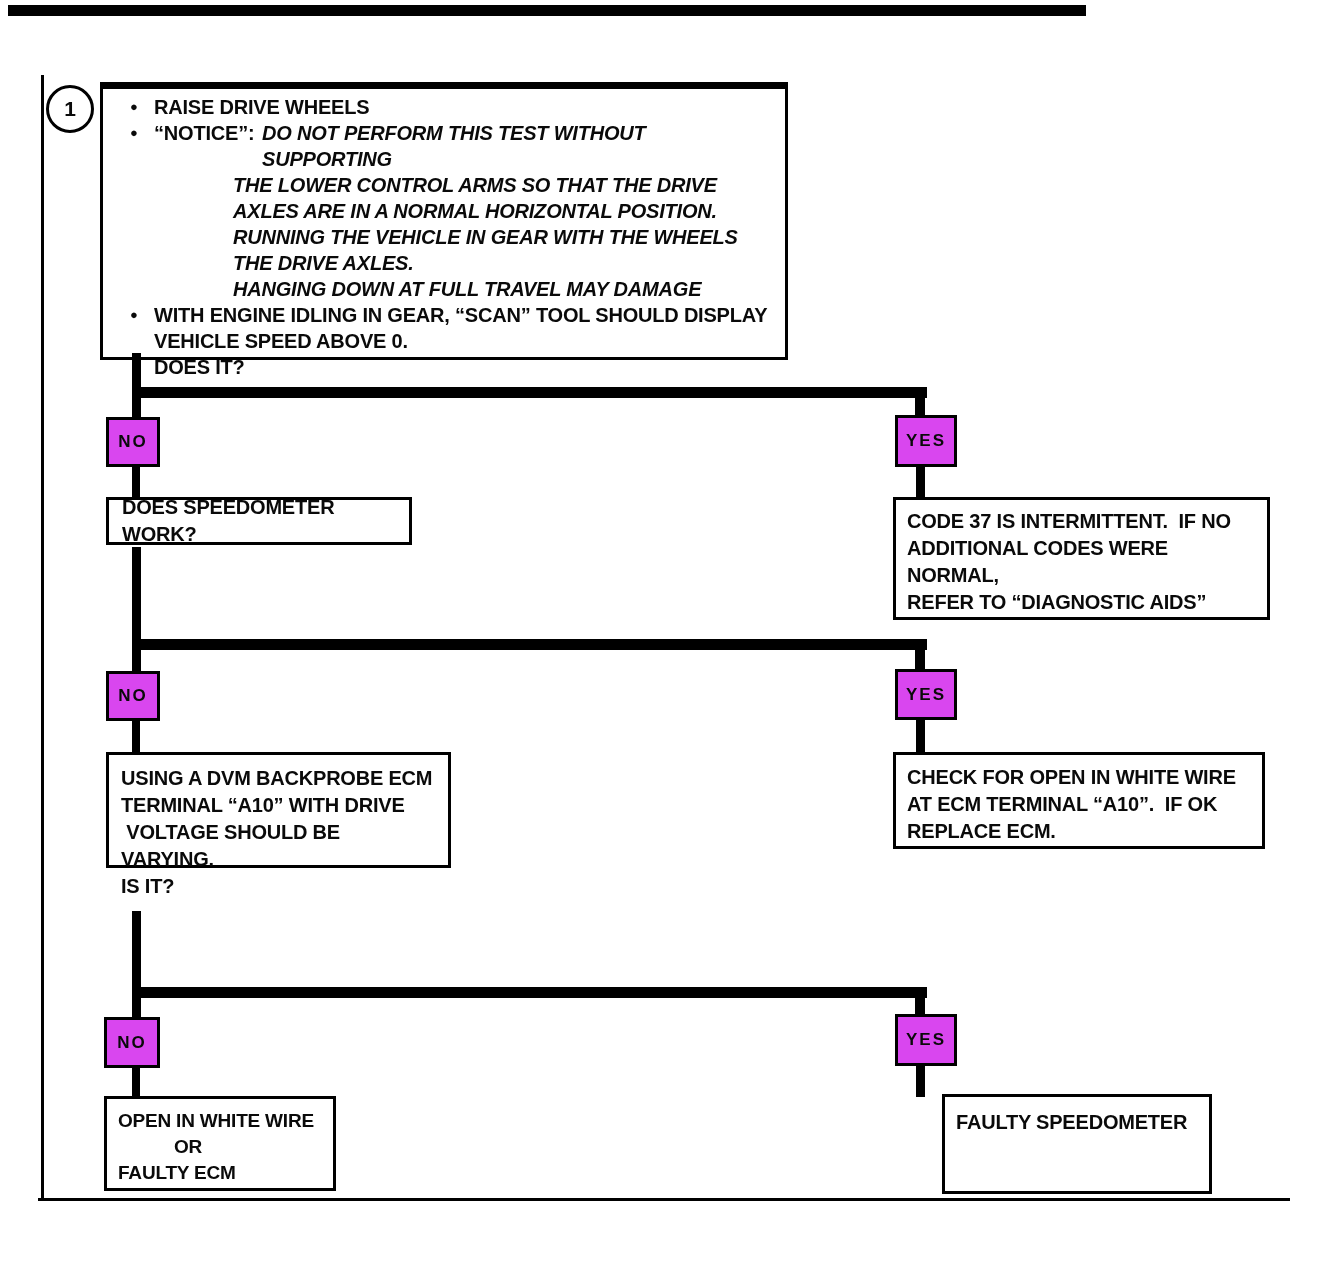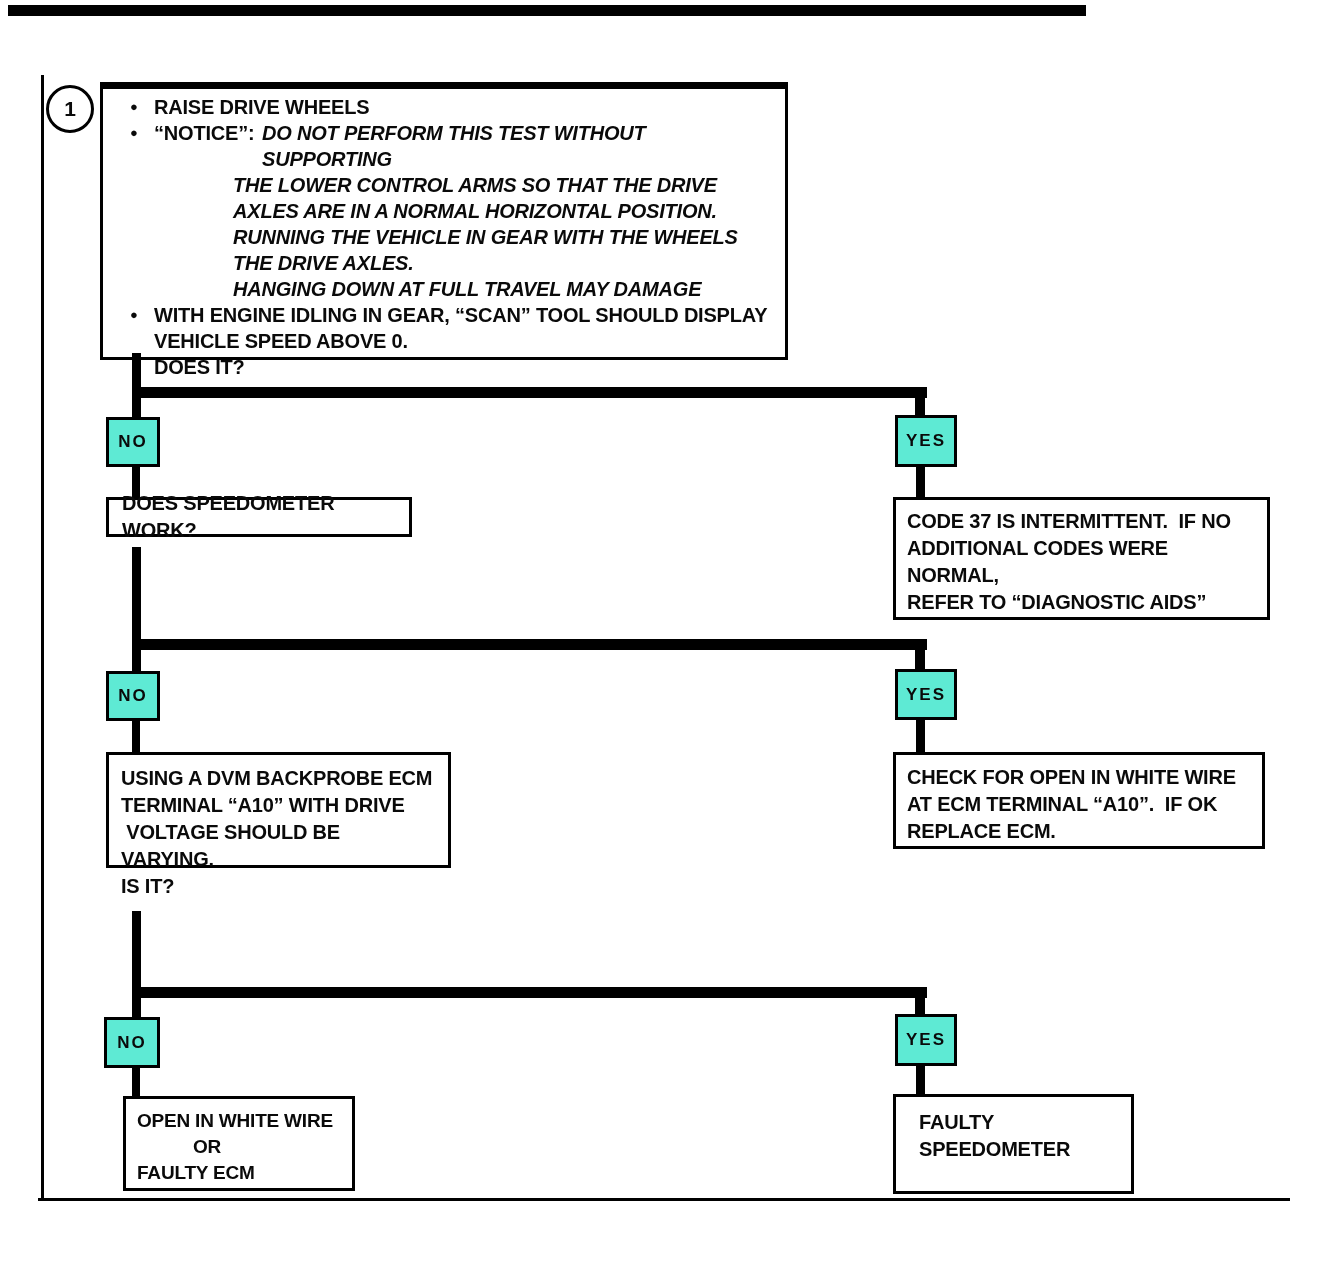--- a/index.html
+++ b/index.html
@@ -20,21 +20,21 @@
     position:absolute;left:100px;top:82px;width:654px;height:263px;
     border:3px solid #000;border-top-width:7px;background:#fff;
     padding:5px 14px 0 14px;font-size:20px;line-height:26px;
   }
   .brow{display:flex;align-items:flex-start;white-space:pre-wrap;}
   .dot{width:37px;flex:0 0 37px;font-size:13px;line-height:26px;padding-left:13px;box-sizing:border-box;}
   .nlabel{width:108px;flex:0 0 108px;white-space:pre;}
   .nindent{margin-left:116px;}
   .italic{font-style:italic;}
   .connbox{
-    position:absolute;border:3px solid #000;background:#5eead4;
+    position:absolute;border:3px solid #000;background:#d946ef;
     display:flex;align-items:center;justify-content:center;
     font-size:17px;font-weight:700;letter-spacing:2px;
   }
   .dbox{
     position:absolute;border:3px solid #000;background:#fff;
     font-size:20px;line-height:27px;box-sizing:border-box;
   }
   .dbox .ln{white-space:pre-wrap;}
   .or-indent{padding-left:56px;}
 </style>
@@ -97,21 +97,21 @@
   <div class="connbox" style="left:106px;top:417px;width:48px;height:44px;">
     <span>NO</span>
   </div>
   <div class="line" style="left:132px;top:466px;width:8px;height:32px;"></div>
 
   <div class="connbox" style="left:895px;top:415px;width:56px;height:46px;">
     <span>YES</span>
   </div>
   <div class="line" style="left:916px;top:466px;width:9px;height:32px;"></div>
 
-  <div class="dbox" style="left:106px;top:497px;width:306px;height:40px;display:flex;align-items:center;padding-left:13px;">
+  <div class="dbox" style="left:106px;top:497px;width:306px;height:48px;display:flex;align-items:center;padding-left:13px;">
     <div class="ln">DOES SPEEDOMETER WORK?</div>
   </div>
 
   <div class="dbox" style="left:893px;top:497px;width:377px;height:123px;padding:8px 11px;">
     <div class="ln">CODE 37 IS INTERMITTENT.  IF NO</div>
     <div class="ln">ADDITIONAL CODES WERE NORMAL,</div>
     <div class="ln">REFER TO “DIAGNOSTIC AIDS”</div>
   </div>
 
   <div class="line" style="left:132px;top:547px;width:9px;height:126px;"></div>
@@ -148,23 +148,23 @@
   <div class="connbox" style="left:104px;top:1017px;width:50px;height:45px;">
     <span>NO</span>
   </div>
   <div class="line" style="left:132px;top:1066px;width:8px;height:32px;"></div>
 
   <div class="connbox" style="left:895px;top:1014px;width:56px;height:46px;">
     <span>YES</span>
   </div>
   <div class="line" style="left:916px;top:1064px;width:9px;height:33px;"></div>
 
-  <div class="dbox" style="left:104px;top:1096px;width:232px;height:95px;padding:9px 11px;font-size:19px;line-height:26px;margin-left:19px;">
+  <div class="dbox" style="left:104px;top:1096px;width:232px;height:95px;padding:9px 11px;font-size:19px;line-height:26px;">
     <div class="ln">OPEN IN WHITE WIRE</div>
     <div class="ln or-indent">OR</div>
     <div class="ln">FAULTY ECM</div>
   </div>
 
-  <div class="dbox" style="left:893px;top:1094px;width:241px;height:100px;padding:12px 23px;">
+  <div class="dbox" style="left:942px;top:1094px;width:270px;height:100px;padding:12px 11px;">
     <div class="ln">FAULTY SPEEDOMETER</div>
   </div>
 
 </div>
 
 </body></html>

